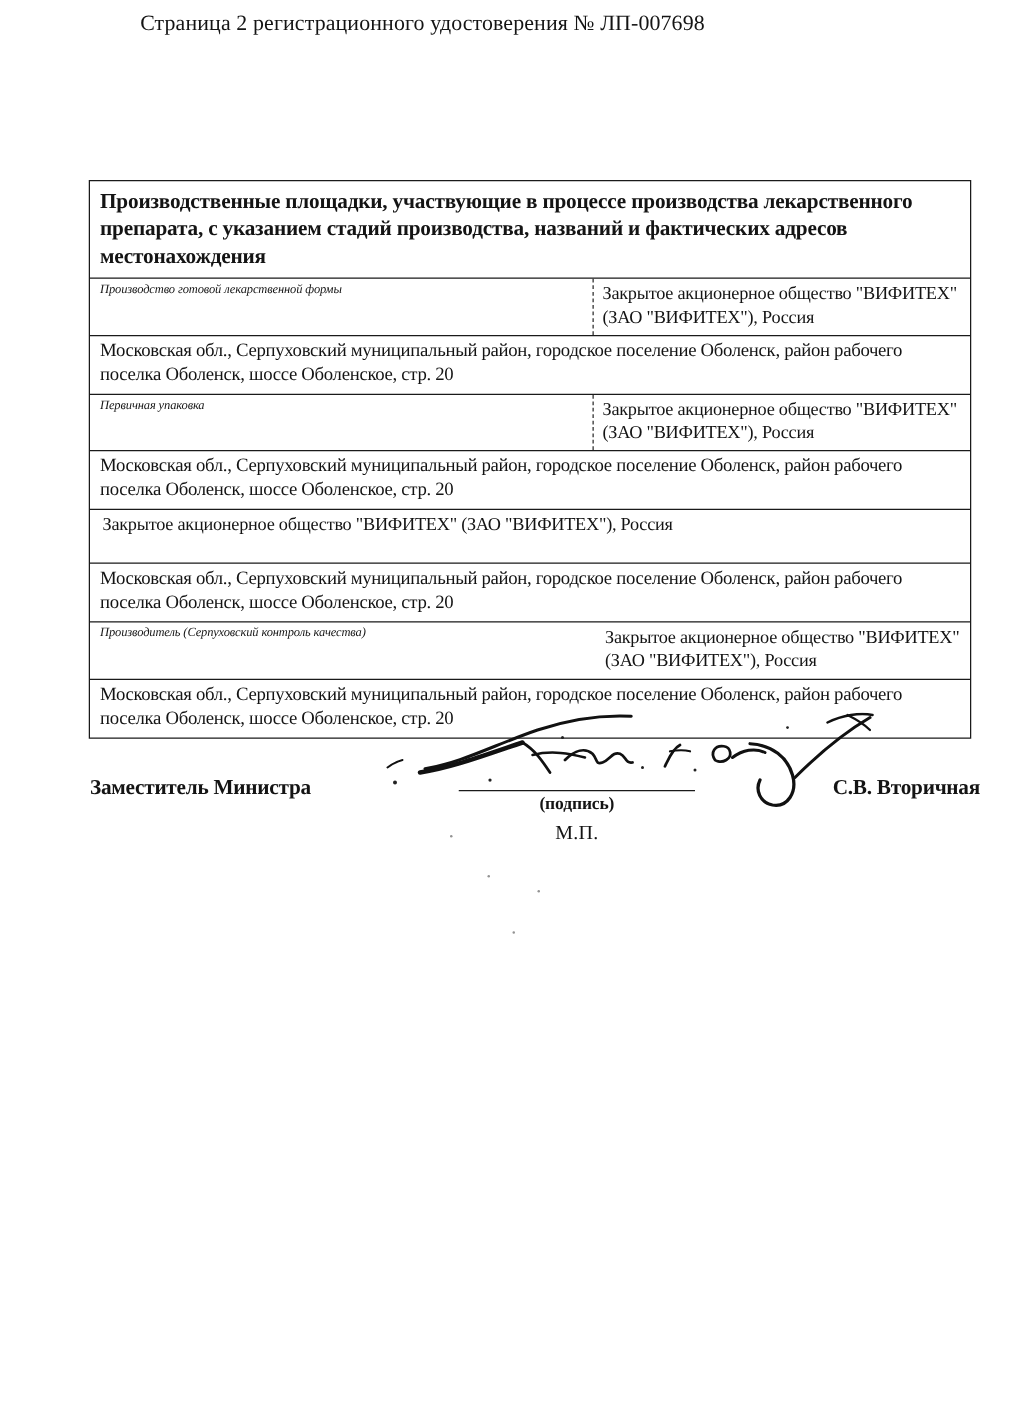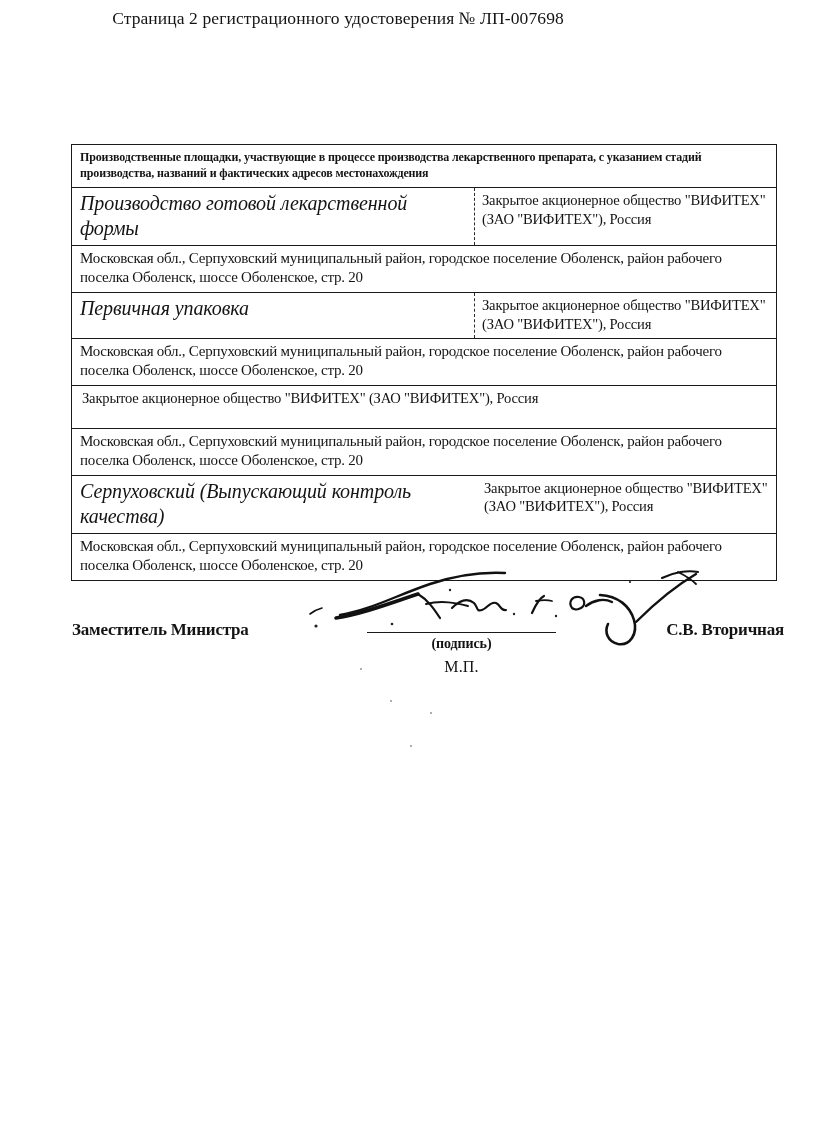--- a/index.html
+++ b/index.html
@@ -44,36 +44,36 @@
     border-bottom: 1.4px solid #1a1a1a;
     position: relative;
   }
   .row:last-child {
     border-bottom: none;
   }
 
   .header-row {
     padding: 5px 8px 6px 8px;
     font-weight: bold;
-    font-size: 12px;
+    font-size: 17px;
     line-height: 1.30;
     letter-spacing: -0.15px;
     display: block;
   }
 
   
   .stage-row {
     min-height: 43px;
   }
   .stage-left {
     width: 402px;
     box-sizing: border-box;
     padding: 3px 6px 4px 8px;
     font-style: italic;
-    font-size: 20px;
+    font-size: 10px;
     line-height: 1.25;
     letter-spacing: -0.1px;
   }
   .stage-right {
     flex: 1;
     box-sizing: border-box;
     padding: 3px 4px 4px 7px;
     font-size: 14.6px;
     line-height: 1.28;
     letter-spacing: -0.2px;
@@ -194,21 +194,21 @@
 
   <div class="row stage-row">
     <div class="stage-right no-divider">Закрытое акционерное общество "ВИФИТЕХ" (ЗАО "ВИФИТЕХ"), Россия</div>
   </div>
 
   <div class="row addr-row">
     <div class="addr-cell">Московская обл., Серпуховский муниципальный район, городское поселение Оболенск, район рабочего поселка Оболенск, шоссе Оболенское, стр. 20</div>
   </div>
 
   <div class="row stage-row">
-    <div class="stage-left">Серпуховский (Выпускающий контроль качества)</div>
+    <div class="stage-left">Производитель (Серпуховский контроль качества)</div>
     <div class="stage-right no-divider">Закрытое акционерное общество "ВИФИТЕХ" (ЗАО "ВИФИТЕХ"), Россия</div>
   </div>
 
   <div class="row addr-row">
     <div class="addr-cell">Московская обл., Серпуховский муниципальный район, городское поселение Оболенск, район рабочего поселка Оболенск, шоссе Оболенское, стр. 20</div>
   </div>
 
 </div>
 
 <div class="sig-block">

